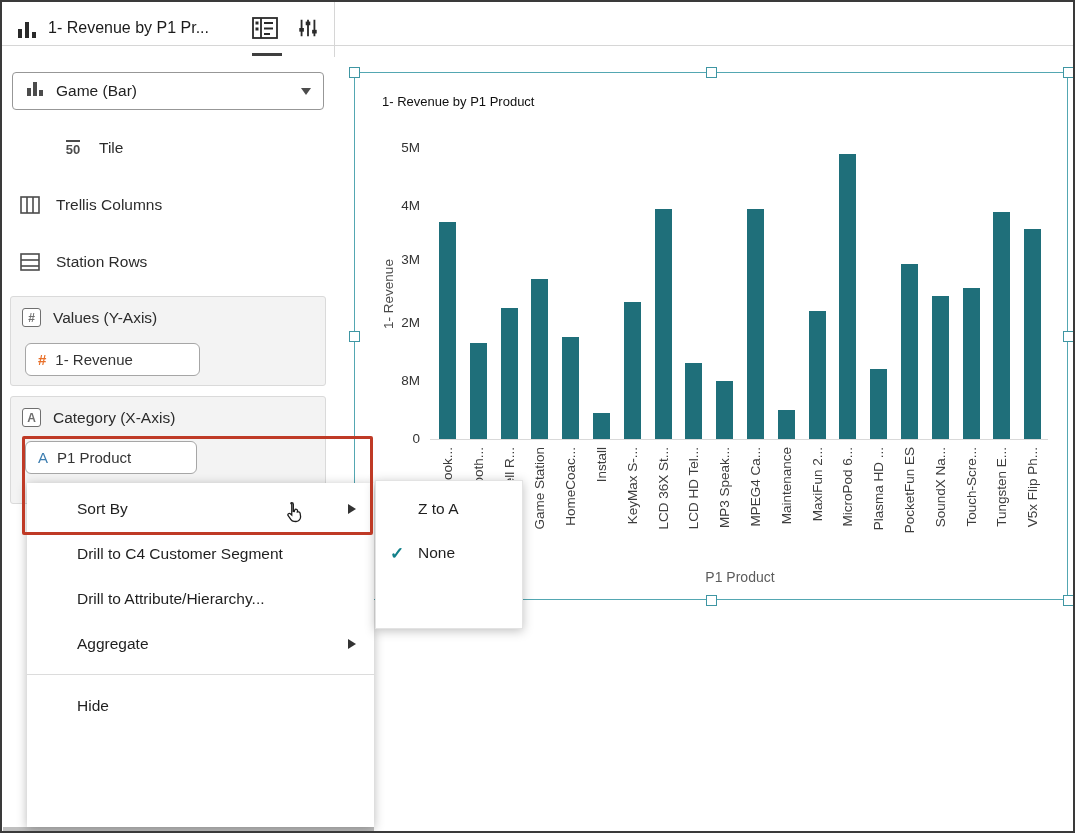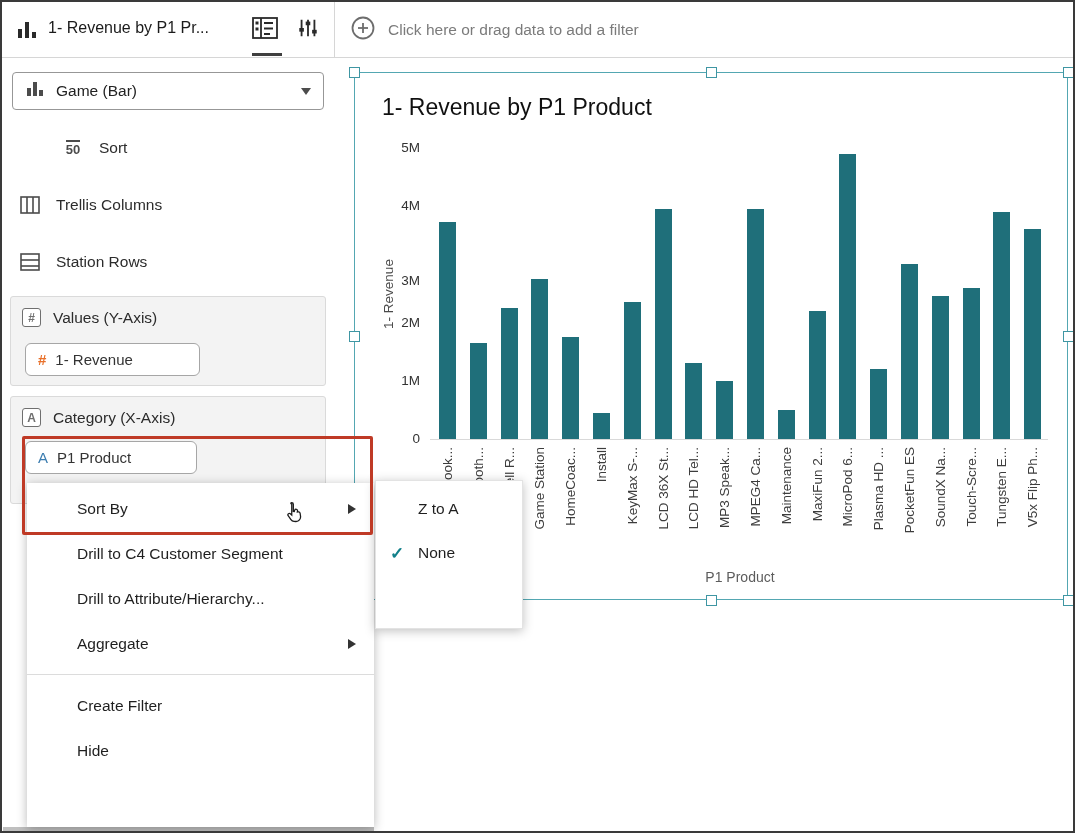--- a/index.html
+++ b/index.html
@@ -5,21 +5,21 @@
   * { margin:0; padding:0; box-sizing:border-box; }
   html,body { width:1075px; height:833px; }
   body {
     position:relative; background:#fff; overflow:hidden;
     border:2px solid #3a3a3a;
     font-family:"Liberation Sans", sans-serif;
     color:#222; cursor:default;
   }
 
   
-  .topbar { position:absolute; left:0; top:0; width:100%; height:56px; background:#fff; border-bottom:1px solid #d6d6d6; }
+  .topbar { position:absolute; left:0; top:0; width:100%; height:44px; background:#fff; border-bottom:1px solid #d6d6d6; }
   .tb-icon { position:absolute; display:flex; align-items:center; justify-content:center; }
   .viz-title { position:absolute; left:46px; top:17px; font-size:16px; color:#1b1b1b; white-space:nowrap; }
   .icon-btn { position:absolute; top:13px; width:32px; height:30px; display:flex; align-items:center; justify-content:center; }
   .active-underline { position:absolute; left:250px; top:51px; width:30px; height:3px; background:#3f3f3f; }
   .topbar-divider { position:absolute; left:332px; top:0; height:55px; border-left:1px solid #d6d6d6; }
   .filter-bar { position:absolute; left:342px; top:0; height:55px; width:720px; display:flex; align-items:center; gap:12px; padding-left:6px; }
   .filter-text { font-size:15.5px; color:#7b7b7b; }
 
   
   .auto-select { position:absolute; left:10px; top:70px; width:312px; height:38px; border:1px solid #979797; border-radius:4px; display:flex; align-items:center; gap:11px; padding:0 12px; font-size:15.5px; color:#222; background:#fff; }
@@ -41,21 +41,21 @@
   .sub-menu { position:absolute; left:373px; top:478px; width:148px; height:149px; background:#fff; border:1px solid #e3e3e3; box-shadow:0 2px 10px rgba(0,0,0,.25); z-index:11; padding-top:6px; }
   .sub-item { height:44px; display:flex; align-items:center; padding-left:42px; font-size:15.5px; color:#1f1f1f; position:relative; }
   .check { position:absolute; left:14px; font-size:17px; font-weight:bold; }
   .highlight-box { position:absolute; left:20px; top:434px; width:351px; height:99px; border:3px solid #bf3a26; border-radius:2px; z-index:12; pointer-events:none; }
   .bottom-strip { position:absolute; left:1px; top:825px; width:371px; height:6px; background:#bfbfbf; z-index:5; }
 
   
   #chart-layer { position:absolute; inset:0; z-index:1; }
   .sel-rect { position:absolute; left:352px; top:70px; width:714px; height:528px; border:1px solid #53a7b2; z-index:2; }
   .handle { position:absolute; width:11px; height:11px; background:#fff; border:1px solid #3f96a3; z-index:3; }
-  .chart-title { position:absolute; left:380px; top:92px; font-size:23px; color:#101010;text-align:right; }
+  .chart-title { position:absolute; left:380px; top:92px; font-size:13px; color:#101010;text-align:right; }
   .y-axis-title { position:absolute; left:322px; top:284px; width:130px; height:16px; line-height:16px; font-size:13.5px; color:#4a4a4a; text-align:center; transform:rotate(-90deg); }
   .x-axis-title { position:absolute; left:430px; top:567px; width:616px; text-align:center; font-size:14px; color:#5c5c5c; }
   .axis-line { position:absolute; left:428px; top:437px; width:618px; height:1px; background:#d9d9d9; }
   .ytick { position:absolute; left:372px; width:46px; text-align:right; font-size:13.5px; color:#333; }
   .bar { position:absolute; width:17px; }
   .xlabel { position:absolute; width:115px; height:15px; line-height:15px; font-size:13.5px; color:#3d3d3d; text-align:right; white-space:nowrap; overflow:hidden; transform:rotate(-90deg); }
 
   .cursor { position:absolute; left:280px; top:498px; z-index:30; pointer-events:none; }
 </style>
 </head>
@@ -100,51 +100,41 @@
           <g fill="#2a2a2a">
             <rect x="2.5" y="12" width="5" height="4"></rect>
             <rect x="9.5" y="5" width="5" height="4"></rect>
             <rect x="16.5" y="14" width="5" height="4"></rect>
           </g>
         </svg>
     </span>
   </div>
   <div class="active-underline"></div>
   <div class="topbar-divider"></div>
-  <div class="filter-bar">
-    <span>
-      <svg width="26" height="26" viewBox="0 0 26 26">
-          <circle cx="13" cy="13" r="10.5" fill="none" stroke="#6d6d6d" stroke-width="1.8"></circle>
-          <line x1="13" y1="8" x2="13" y2="18" stroke="#6d6d6d" stroke-width="1.8"></line>
-          <line x1="8" y1="13" x2="18" y2="13" stroke="#6d6d6d" stroke-width="1.8"></line>
-        </svg>
-    </span>
-    <span class="filter-text">Click here or drag data to add a filter</span>
-  </div>
 </div>
 
 <div class="auto-select">
   <span>
     <svg width="20" height="20" viewBox="0 0 20 20">
         <g fill="#4c4c4c">
           <rect x="2" y="9" width="4" height="8"></rect>
           <rect x="8" y="3" width="4" height="14"></rect>
           <rect x="14" y="11" width="4" height="6"></rect>
         </g>
       </svg>
   </span>
   <span>Game (Bar)</span>
   <span class="caret"></span>
 </div>
 
 <div class="gp-row" style="top:125px;margin-left:43px;">
   <span class="gp-ic">
       <span class="tile-glyph">50</span>
     </span>
-  <span>Sort</span>
+  <span>Tile</span>
 </div>
 <div class="gp-row" style="top:182px;">
   <span class="gp-ic">
     <svg width="20" height="18" viewBox="0 0 20 18">
         <g fill="none" stroke="#4c4c4c" stroke-width="1.6">
           <rect x="1" y="1" width="18" height="16"></rect>
           <line x1="7" y1="1" x2="7" y2="17"></line>
           <line x1="13" y1="1" x2="13" y2="17"></line>
         </g>
       </svg>
@@ -189,23 +179,23 @@
     <span>P1 Product</span>
   </div>
 </div>
 
 <div id="chart-layer">
   <div class="chart-title">1- Revenue by P1 Product</div>
   <div class="y-axis-title">1- Revenue</div>
   <div class="axis-line"></div>
   <div class="x-axis-title">P1 Product</div>
 <div class="ytick" style="top: 429px;">0</div>
-    <div class="ytick" style="top: 370.8px;">1M</div>
+    <div class="ytick" style="top: 370.8px;">8M</div>
     <div class="ytick" style="top: 312.6px;">2M</div>
-    <div class="ytick" style="top: 271px; text-align: right;">3M</div>
+    <div class="ytick" style="top: 250px; text-align: right;">3M</div>
     <div class="ytick" style="top: 196.2px;">4M</div>
     <div class="ytick" style="top: 138px;">5M</div>
     <div class="bar" style="left: 436.9px; top: 220.496px; height: 216.504px; background: rgb(31, 111, 122);"></div>
     <div class="bar" style="left: 467.7px; top: 340.97px; height: 96.03px; background: rgb(31, 111, 122);"></div>
     <div class="bar" style="left: 498.5px; top: 306.05px; height: 130.95px; background: rgb(31, 111, 122);"></div>
     <div class="bar" style="left: 529.3px; top: 276.95px; height: 160.05px; background: rgb(31, 111, 122);"></div>
     <div class="bar" style="left: 560.1px; top: 335.15px; height: 101.85px; background: rgb(31, 111, 122);"></div>
     <div class="bar" style="left: 590.9px; top: 410.81px; height: 26.19px; background: rgb(31, 111, 122);"></div>
     <div class="bar" style="left: 621.7px; top: 300.23px; height: 136.77px; background: rgb(31, 111, 122);"></div>
     <div class="bar" style="left: 652.5px; top: 207.11px; height: 229.89px; background: rgb(31, 111, 122);"></div>
@@ -263,23 +253,20 @@
   </div>
   <div class="menu-item">
     <span>Drill to Attribute/Hierarchy...</span>
   </div>
   <div class="menu-item">
     <span>Aggregate</span>
     <span class="menu-arrow"></span>
   </div>
   <div class="menu-sep"></div>
   <div class="menu-item">
-    <span>Create Filter</span>
-  </div>
-  <div class="menu-item">
     <span>Hide</span>
   </div>
 </div>
 
 <div class="sub-menu">
   <div class="sub-item">
     <span>Z to A</span>
   </div>
   <div class="sub-item">
     <span class="check" style="color:#12808a;">✓</span>

